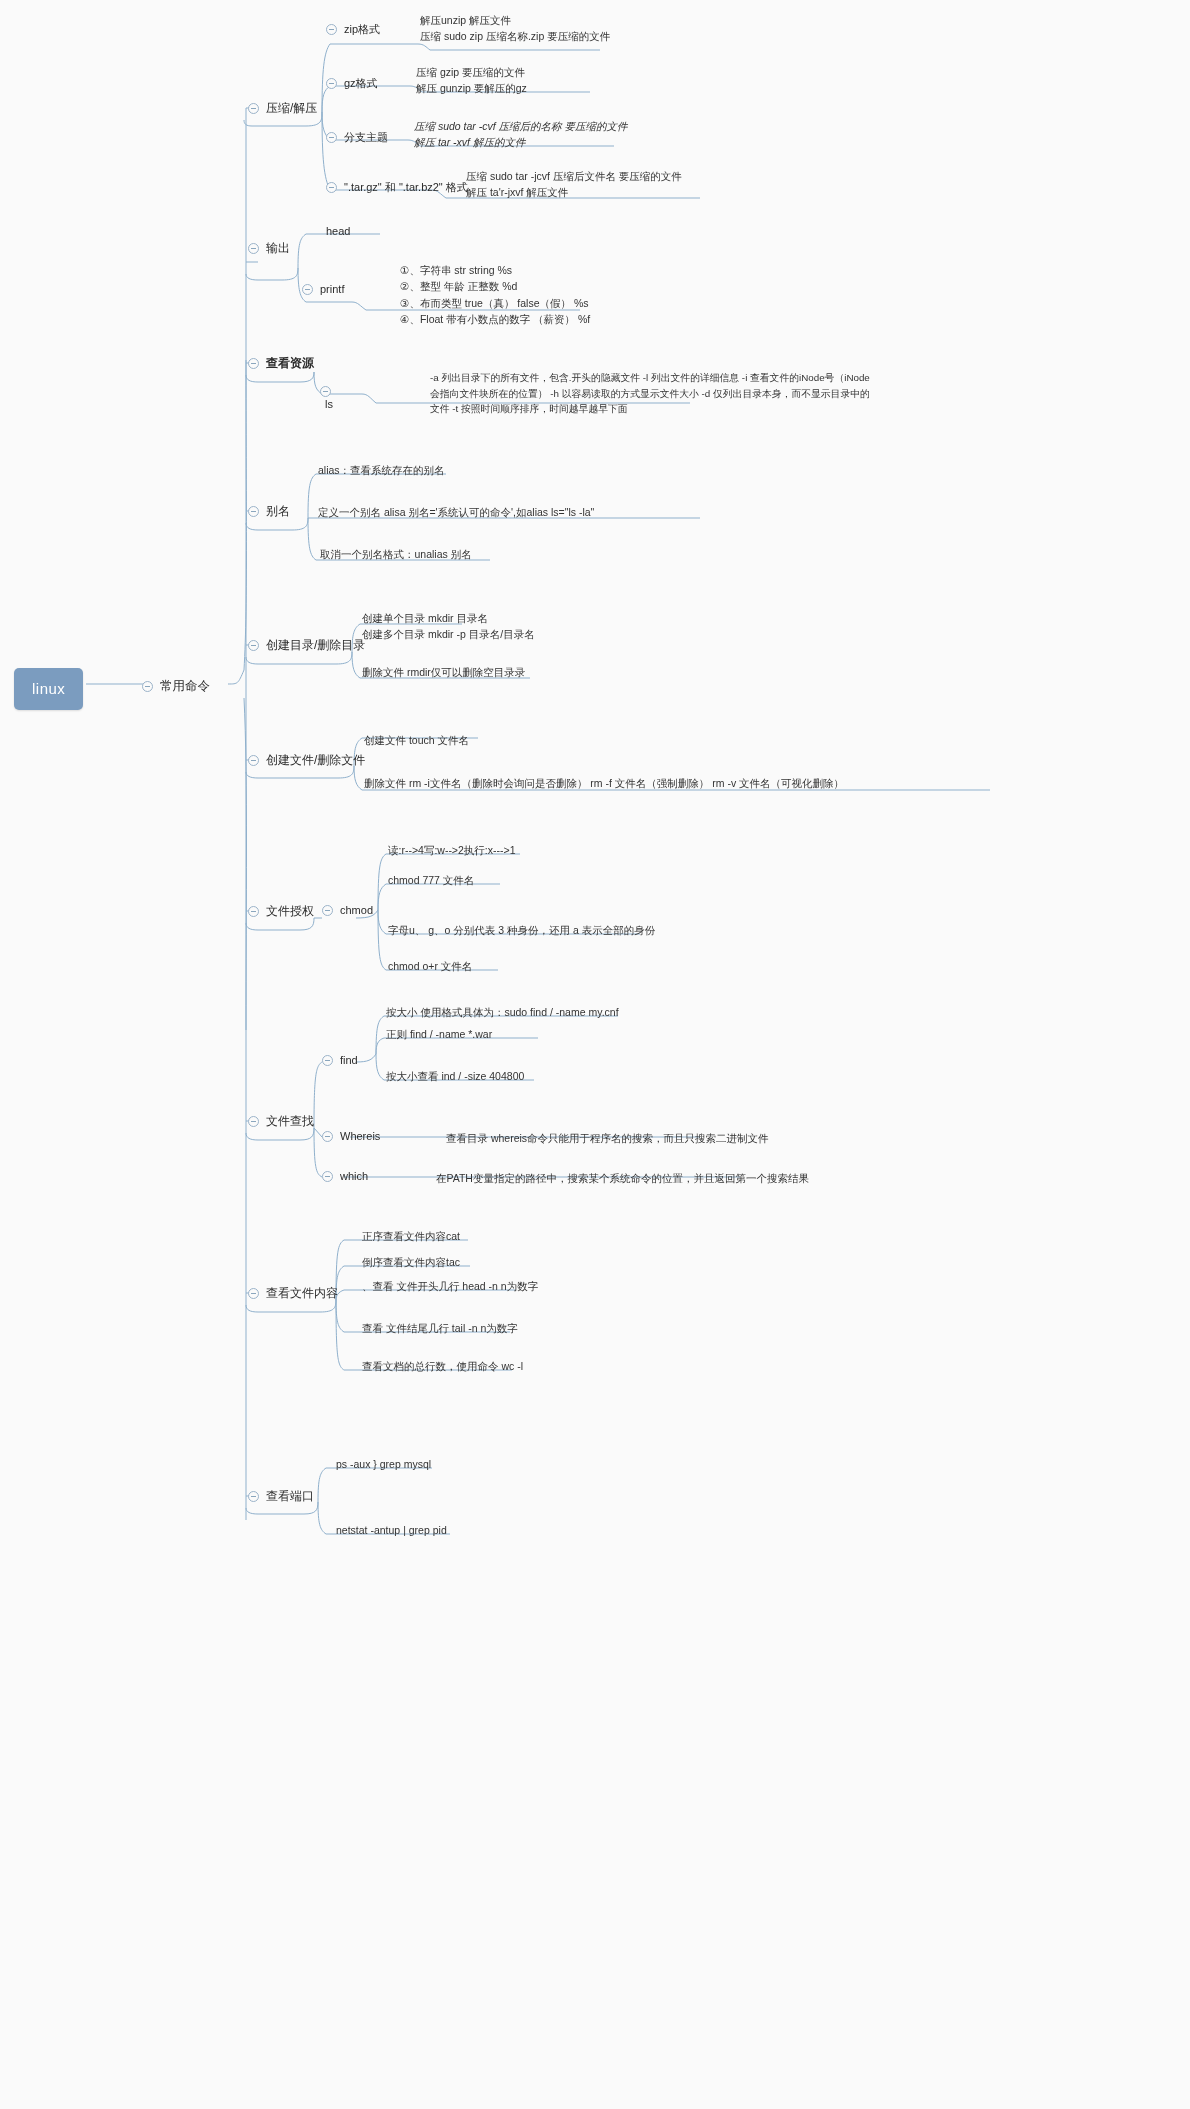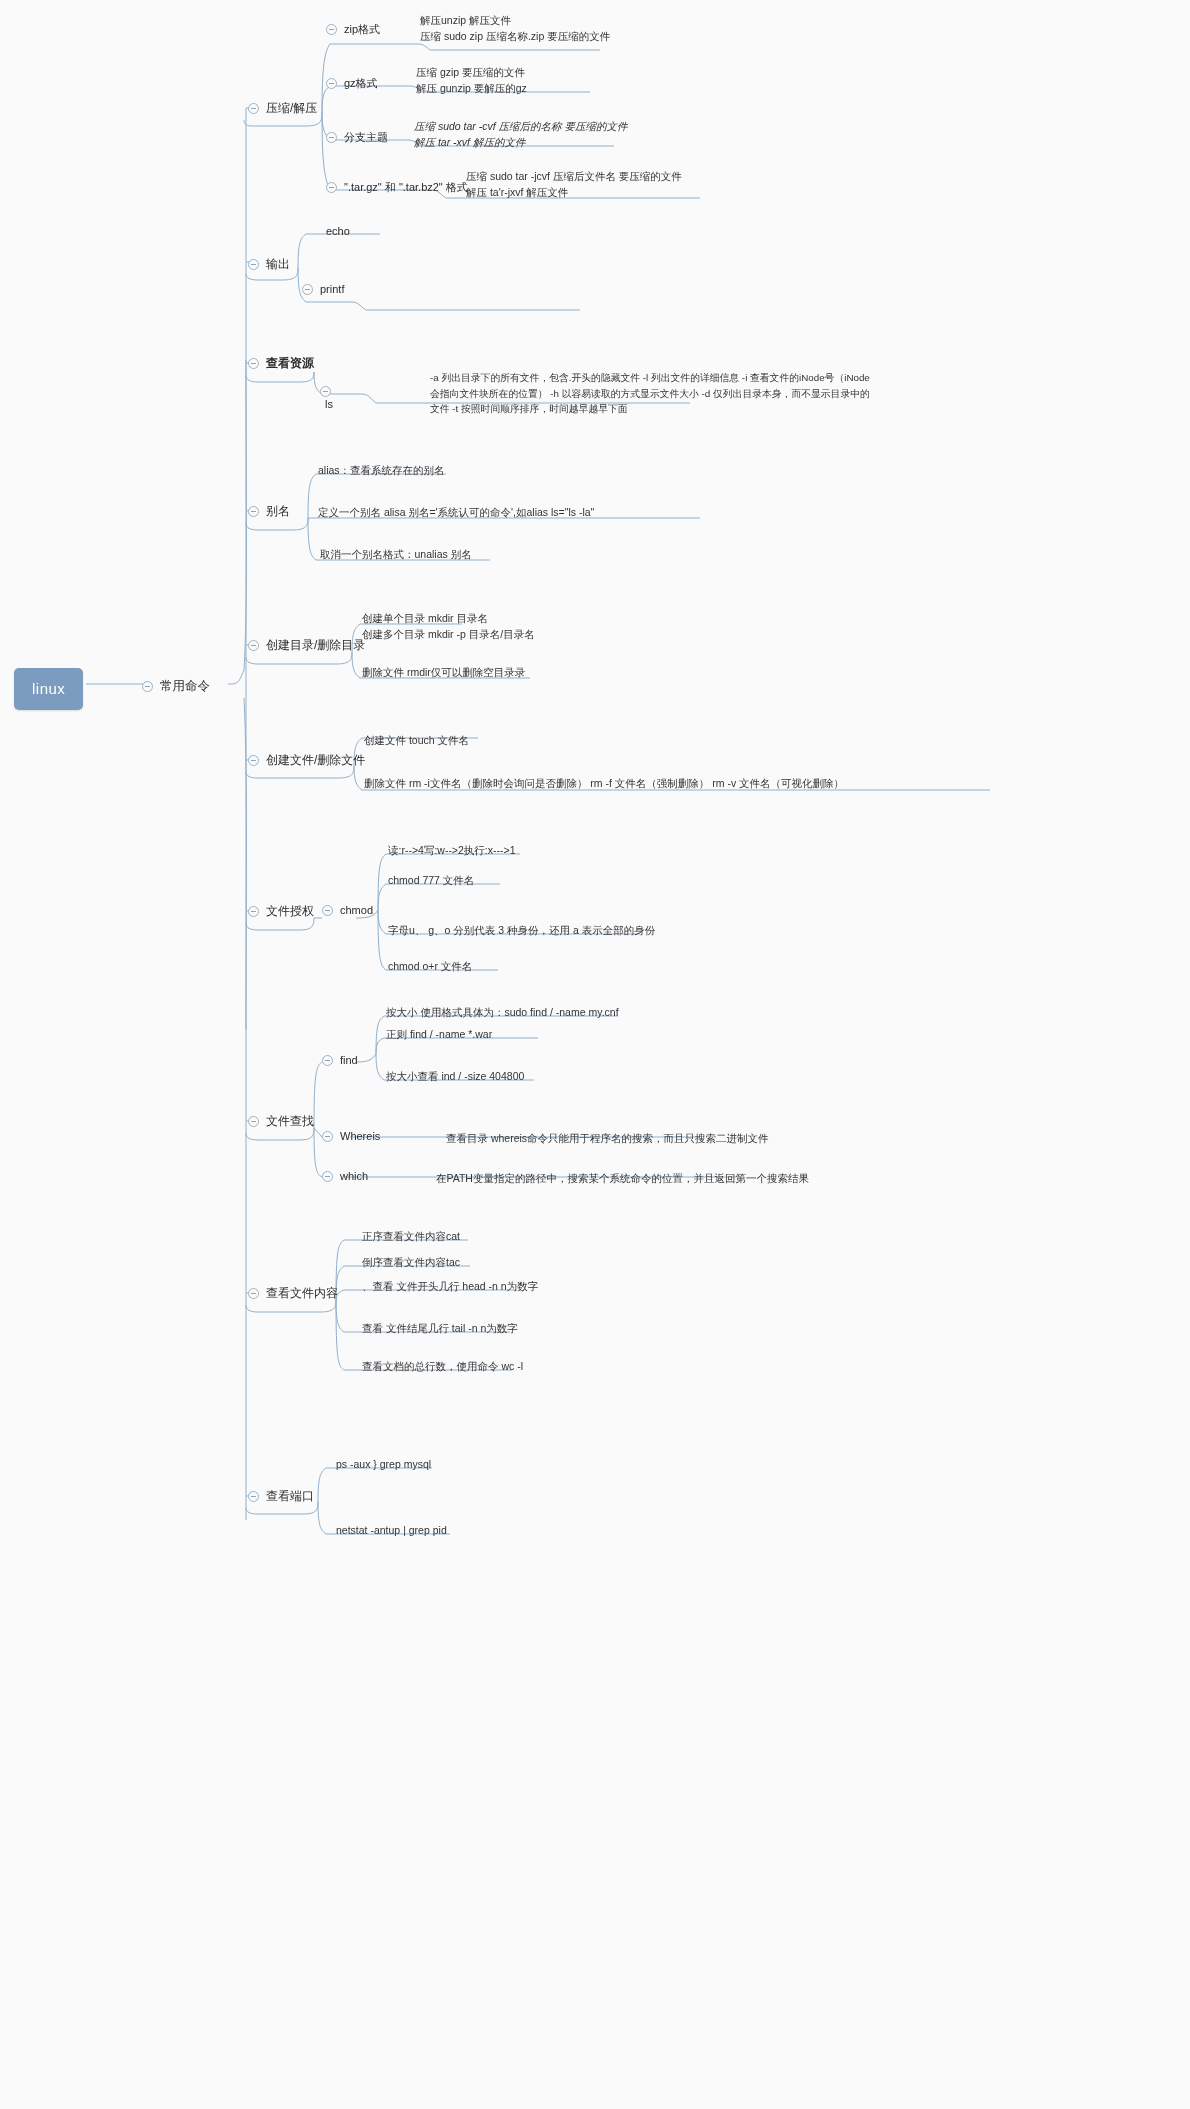--- a/index.html
+++ b/index.html
@@ -227,33 +227,37 @@
   <div class="node leaf" style="left:414px; top:118px;font-style:italic;">压缩 sudo tar -cvf 压缩后的名称 要压缩的文件
 解压 tar -xvf 解压的文件</div>
 
   <div class="node lvl3 row" style="left:326px; top:180px;">
     <span class="toggle"></span>
     <span class="lbl">".tar.gz" 和 ".tar.bz2" 格式</span>
   </div>
   <div class="node leaf" style="left:466px; top:168px;">压缩 sudo tar -jcvf 压缩后文件名 要压缩的文件
 解压 ta'r-jxvf 解压文件</div>
 
-  <div class="node lvl2 row" style="left:248px; top:256px;text-align:right;">
+  <div class="node lvl2 row" style="left:248px; top:240px;text-align:right;">
     <span class="toggle"></span>
     <span class="lbl">输出</span>
   </div>
 
   <div class="node lvl3" style="left:326px; top:224px;">
-    <span class="lbl">echo</span>
+    <span class="lbl">head</span>
   </div>
 
   <div class="node lvl3 row" style="left:302px; top:282px;">
     <span class="toggle"></span>
     <span class="lbl">printf</span>
   </div>
+  <div class="node leaf" style="left:400px; top:262px;">①、字符串 str string %s
+②、整型 年龄 正整数 %d
+③、布而类型 true（真） false（假）  %s
+④、Float 带有小数点的数字 （薪资）  %f</div>
 
   <div class="node lvl2 row" style="left:248px; top:355px;font-weight:bold;">
     <span class="toggle"></span>
     <span class="lbl">查看资源</span>
   </div>
 
   <div class="node lvl3 row" style="left:320px; top:386px;flex-direction:column;">
     <span class="toggle"></span>
     <span class="lbl">ls</span>
   </div>

